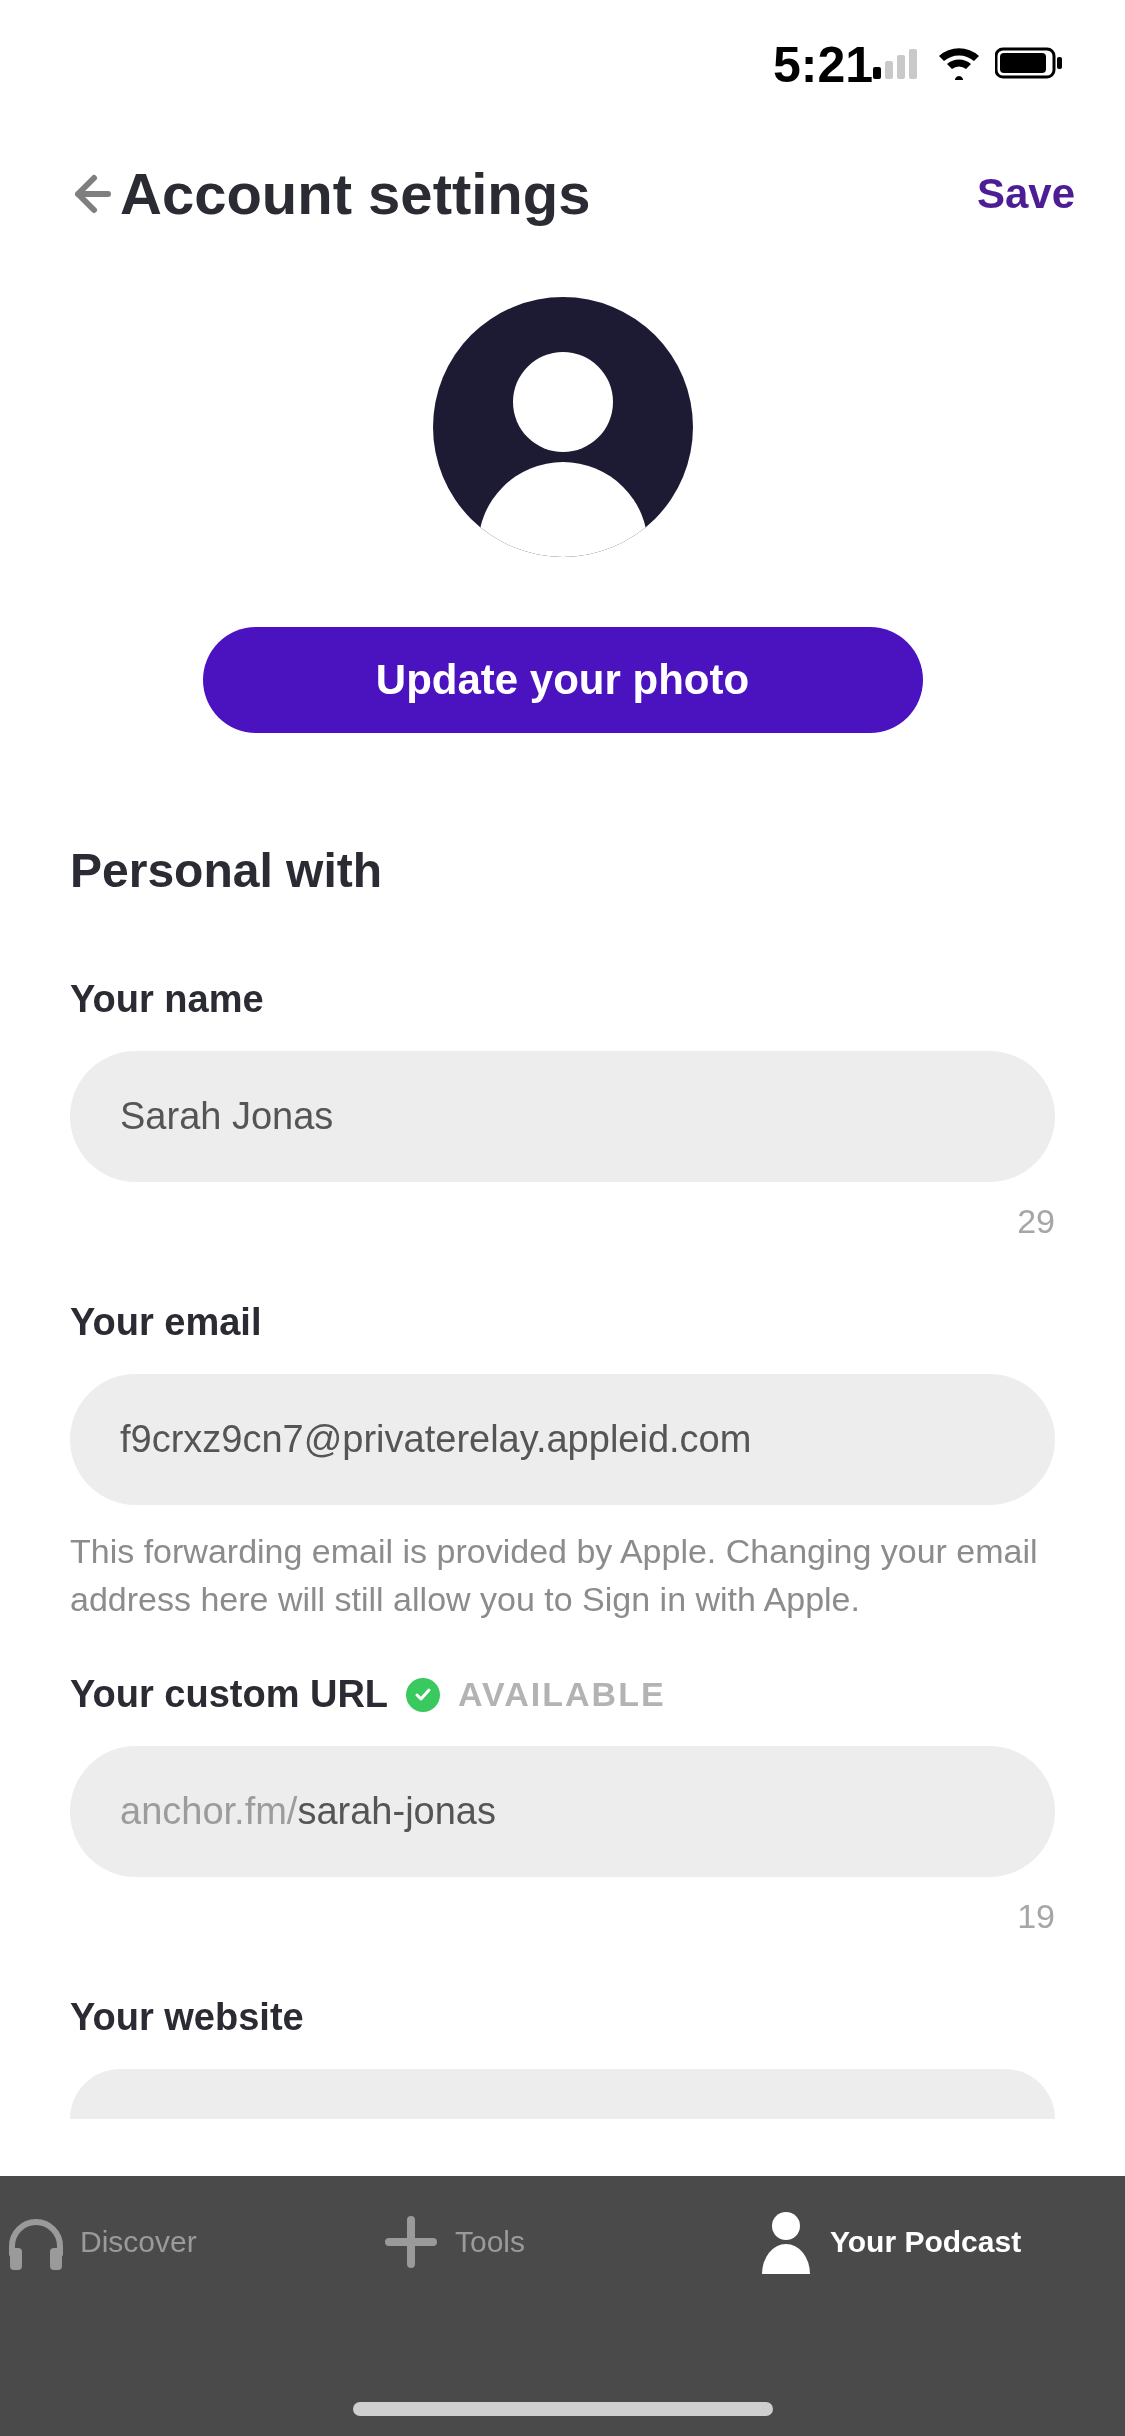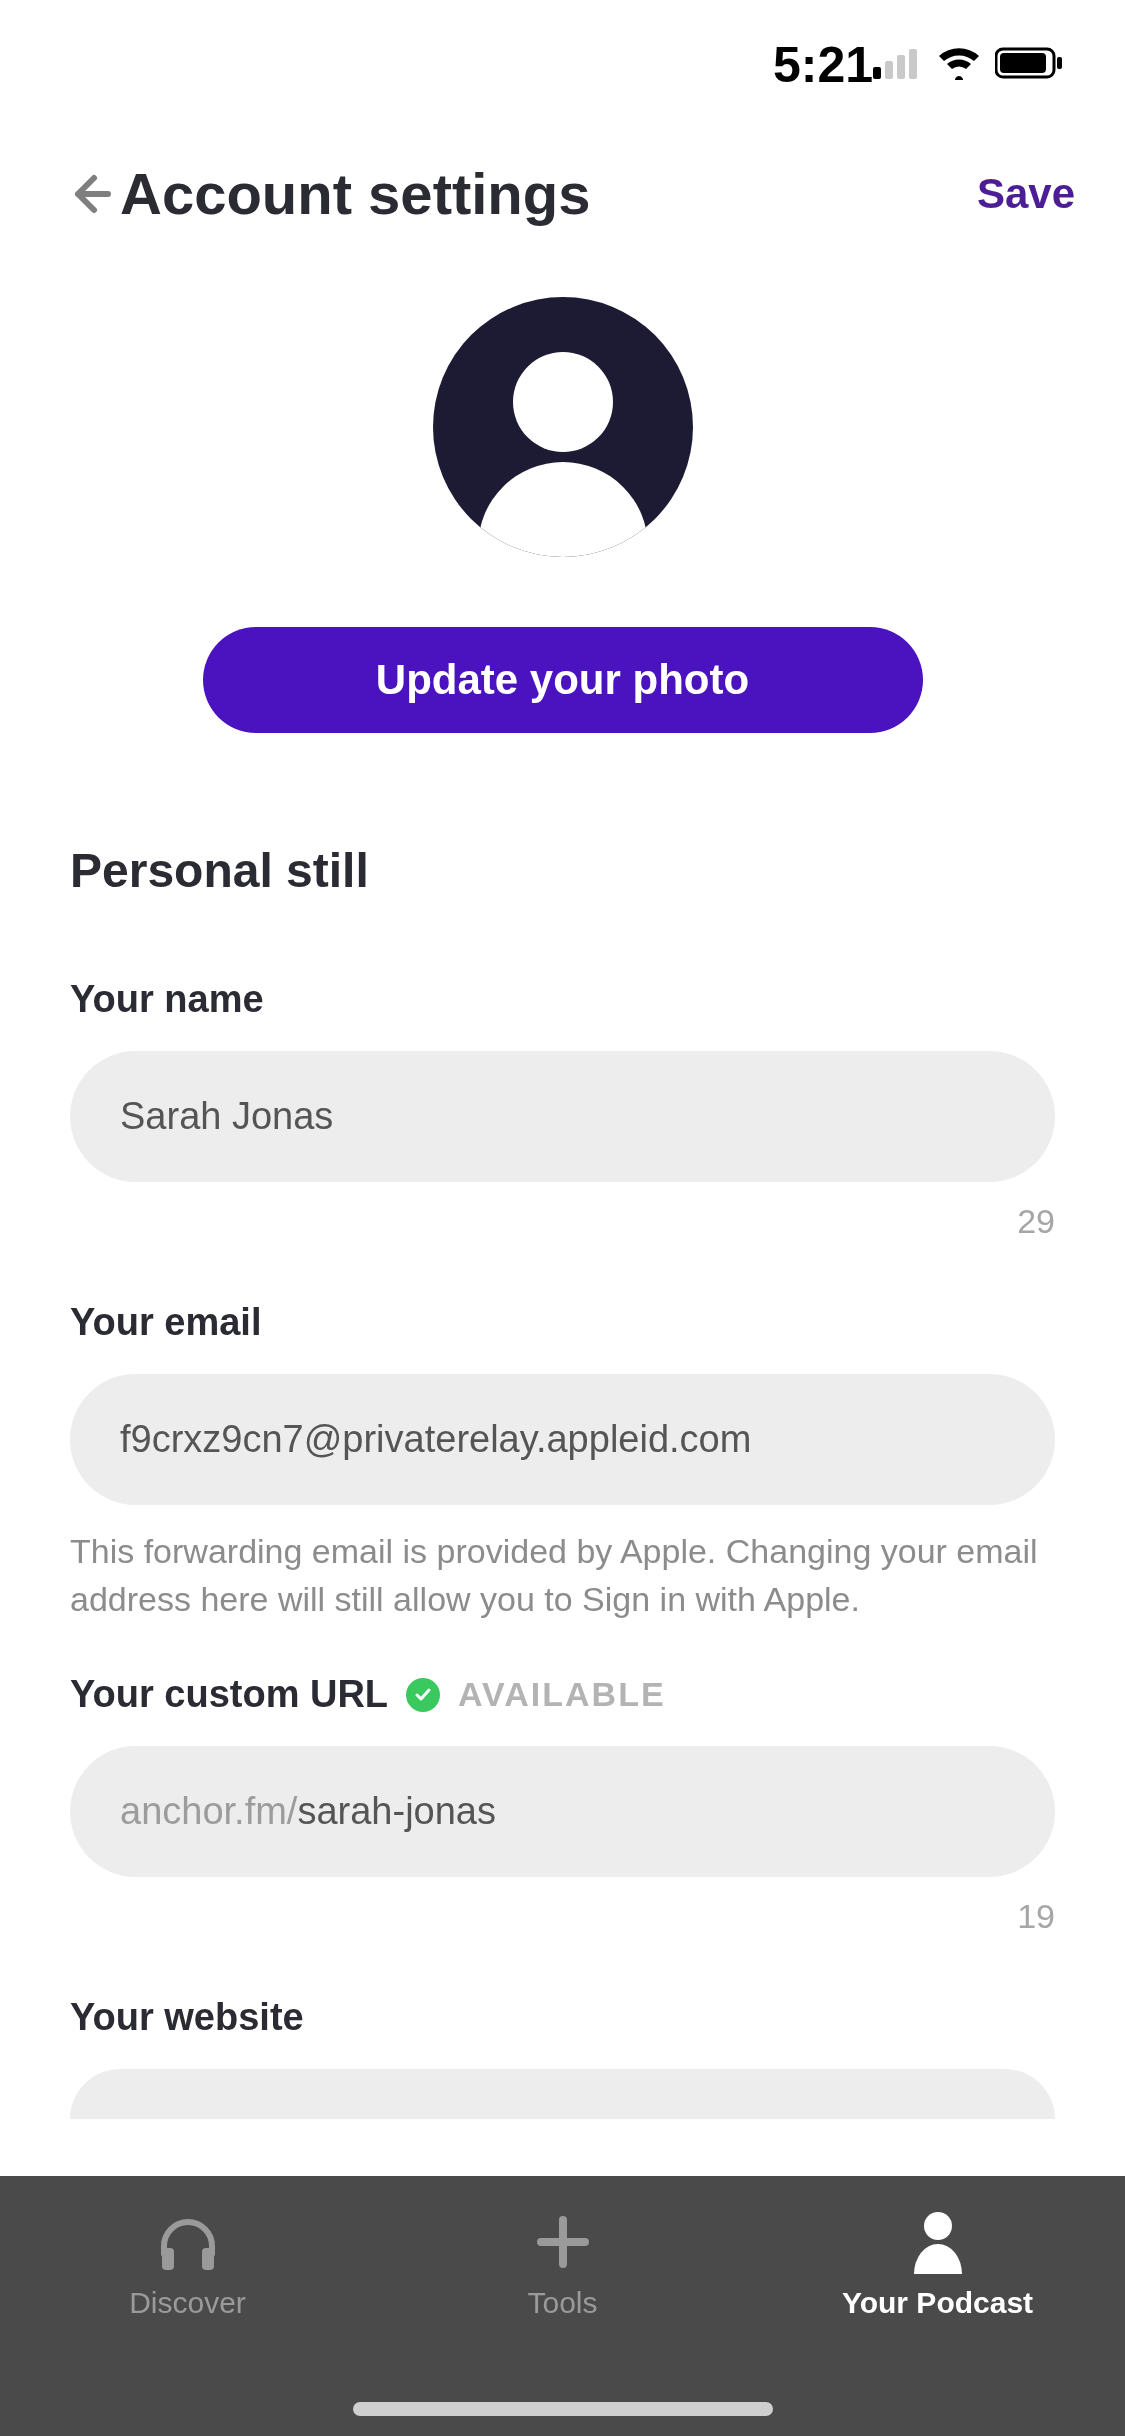--- a/index.html
+++ b/index.html
@@ -23,21 +23,21 @@
   .field-input { width: 100%; background: #ededed; border: none; border-radius: 80px; font-size: 38px; padding: 44px 50px; color: #555; font-weight: 500; }
   .field-counter { text-align: right; font-size: 34px; color: #a6a6a6; margin-top: 20px; margin-bottom: 60px; }
   .field-help { font-size: 34px; color: #8c8c8c; margin-top: 23px; margin-bottom: 50px; line-height: 1.4; }
   .url-input-wrap { display: flex; align-items: center; background: #ededed; border-radius: 80px; padding: 44px 50px; gap: 0; }
   .url-prefix { font-size: 38px; color: #9c9c9c; font-weight: 500; }
   .url-value { font-size: 38px; color: #555; font-weight: 500; border: none; background: transparent; outline: none; }
   .avail-check { width: 34px; height: 34px; border-radius: 50%; background: #3ac95e; display: inline-flex; align-items: center; justify-content: center; }
   .avail-label { font-size: 34px; font-weight: 700; color: #b3b3b3; letter-spacing: 2px; }
   .website-input-cut { width: 100%; background: #ededed; border: none; border-radius: 80px 80px 0 0; height: 50px; margin-top: 0; }
   .tabbar { position: absolute; bottom: 0; left: 0; right: 0; height: 260px; background: #4a4a4a; display: flex; justify-content: space-around; align-items: flex-start; padding-top: 30px; }
-  .tab { display: flex; flex-direction: column; align-items: center; gap: 8px; flex: 1; }
+  .tab { display: flex; align-items: center; gap: 8px; flex: 1; }
   .tab-label { font-size: 30px; font-weight: 500; color: #9a9a9a; }
   .tab.active .tab-label { color: #fff; font-weight: 600; }
   .tab-icon { width: 72px; height: 72px; display: flex; align-items: center; justify-content: center; }
   .home-indicator { position: absolute; bottom: 20px; left: 50%; transform: translateX(-50%); width: 420px; height: 14px; background: #cfcfcf; border-radius: 10px; }
 </style>
 </head>
 <body>
 
 <div class="status-bar">
   <div class="status-time">5:21</div>
@@ -80,21 +80,21 @@
     <div class="head"></div>
     <div class="body"></div>
   </div>
 </div>
 
 <div class="update-wrap">
   <button class="update-btn">Update your photo</button>
 </div>
 
 <div class="section">
-  <div class="section-title">Personal still</div>
+  <div class="section-title">Personal with</div>
 
   
   <div class="field-label">Your name</div>
   <input class="field-input" value="Sarah Jonas" style="">
   <div class="field-counter">29</div>
 
   
   <div class="field-label">Your email</div>
   <input class="field-input" value="f9crxz9cn7@privaterelay.appleid.com" style="">
   <div class="field-help">This forwarding email is provided by Apple. Changing your email address here will still allow you to Sign in with Apple.</div>

